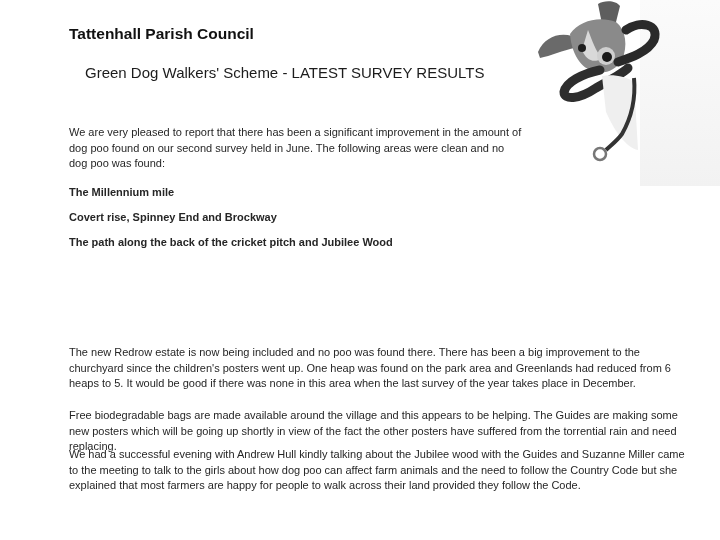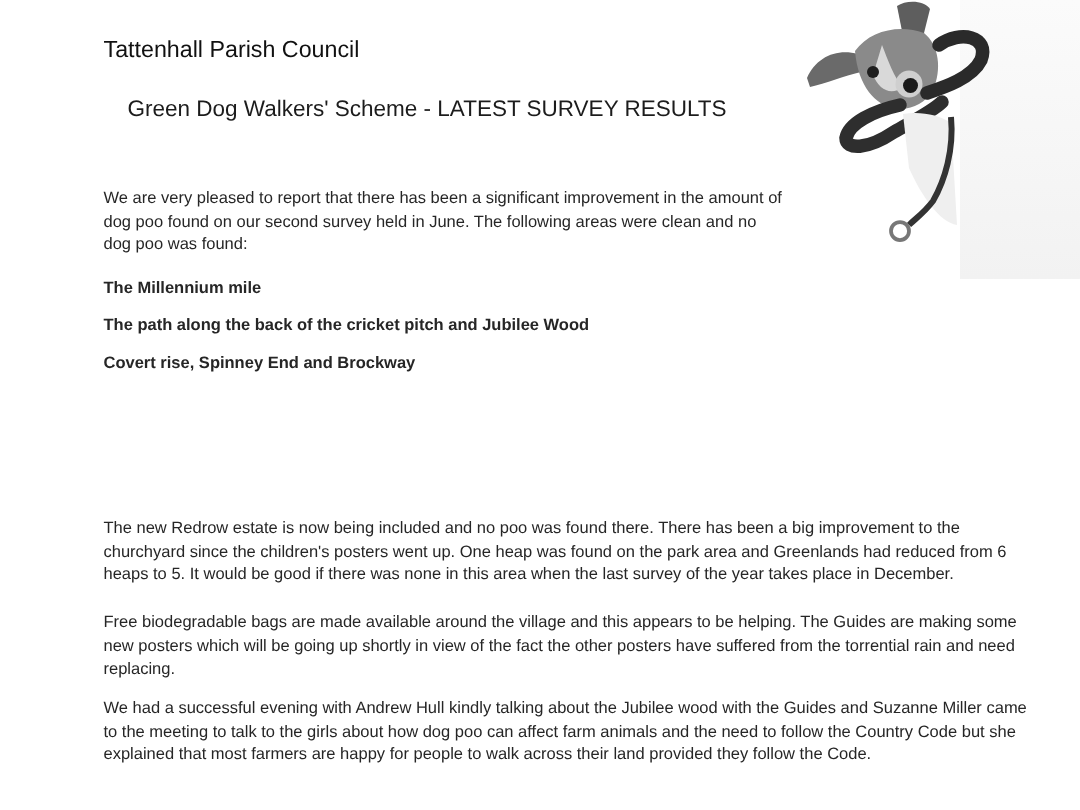--- a/index.html
+++ b/index.html
@@ -6,60 +6,60 @@
     body {
       width: 720px; height: 540px; overflow: hidden;
       background: #ffffff;
       font-family: "Liberation Sans", sans-serif;
       color: #1a1a1a;
       position: relative;
     }
     .page { position: absolute; left: 69px; top: 0; width: 640px; }
     .org-title {
       position: absolute; left: 0; top: 25px;
-      font-weight: normal; font-size: 15.5px; color: #111;
+      font-weight: bold; font-size: 15.5px; color: #111;
       white-space: nowrap;
     }
     .doc-title {
       position: absolute; left: 0; top: 63px; width: 420px;
       font-size: 15px; line-height: 19px; color: #1c1c1c; margin-left: 16px;
     }
     .para {
       position: absolute; left: 0;
       font-size: 11px; line-height: 15.6px; color: #262626;
     }
     .intro { top: 125px; width: 455px; }
     .area-list { position: absolute; left: 0; top: 185px; margin: 0; padding: 0; list-style: none; }
     .area-list li {
       font-size: 11px; line-height: 14px; height: 25.2px; color: #262626; white-space: nowrap; font-weight: bold;
     }
     .p2 { top: 345px; width: 625px; }
     .p3 { top: 408px; width: 625px; }
-    .p4 { top: 465px; width: 625px; }
+    .p4 { top: 447px; width: 625px; }
     .dog-photo {
       position: absolute; left: 530px; top: 0; width: 190px; height: 190px;
     }
     .dog-photo .panel {
       position: absolute; left: 110px; top: 0; width: 80px; height: 186px;
       background: linear-gradient(#fbfbfb, #f2f2f2);
     }
   </style>
 </head>
 <body>
 
 <div class="page">
   <div class="org-title">Tattenhall Parish Council</div>
   <div class="doc-title">Green Dog Walkers' Scheme - LATEST SURVEY RESULTS</div>
 
   <div class="para intro">We are very pleased to report that there has been a significant improvement in the amount of dog poo found on our second survey held in June.  The following areas were clean and no dog poo was found:</div>
 
   <ul class="area-list">
     <li>The Millennium mile</li>
+    <li>Covert rise, Spinney End and Brockway</li>
     <li>The path along the back of the cricket pitch and Jubilee Wood</li>
-    <li>Covert rise, Spinney End and Brockway</li>
   </ul>
 
   <div class="para p2">The new Redrow estate is now being included and no poo was found there.  There has been a big improvement to the churchyard since the children's posters went up.  One heap was found on the park area and Greenlands had reduced from 6 heaps to 5.  It would be good if there was none in this area when the last survey of the year takes place in December.</div>
   <div class="para p3">Free biodegradable bags are made available around the village and this appears to be helping.  The Guides are making some new posters which will be going up shortly in view of the fact the other posters have suffered from the torrential rain and need replacing.</div>
   <div class="para p4">We had a successful evening with Andrew Hull kindly talking about the Jubilee wood with the Guides and Suzanne Miller came to the meeting to talk to the girls about how dog poo can affect farm animals and the need to follow the Country Code but she explained that most farmers are happy for people to walk across their land provided they follow the Code.</div>
 </div>
 
 <div class="dog-photo">
   <div class="panel"></div>
   <svg width="190" height="190" viewBox="0 0 190 190" style="position:absolute;left:0;top:0;">

